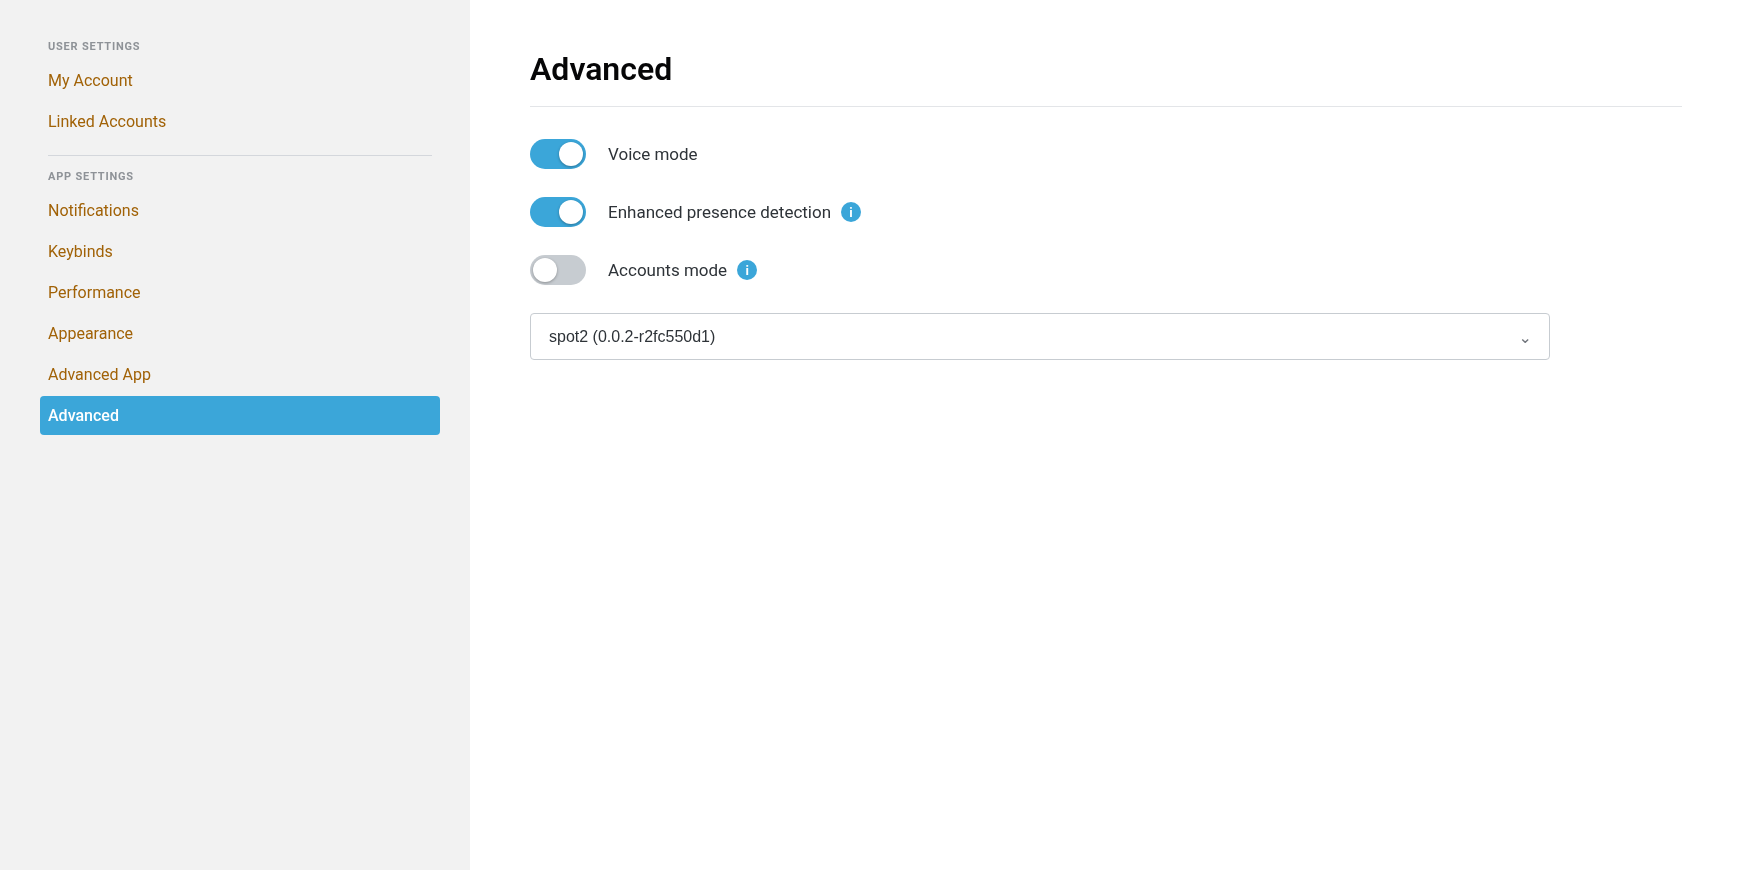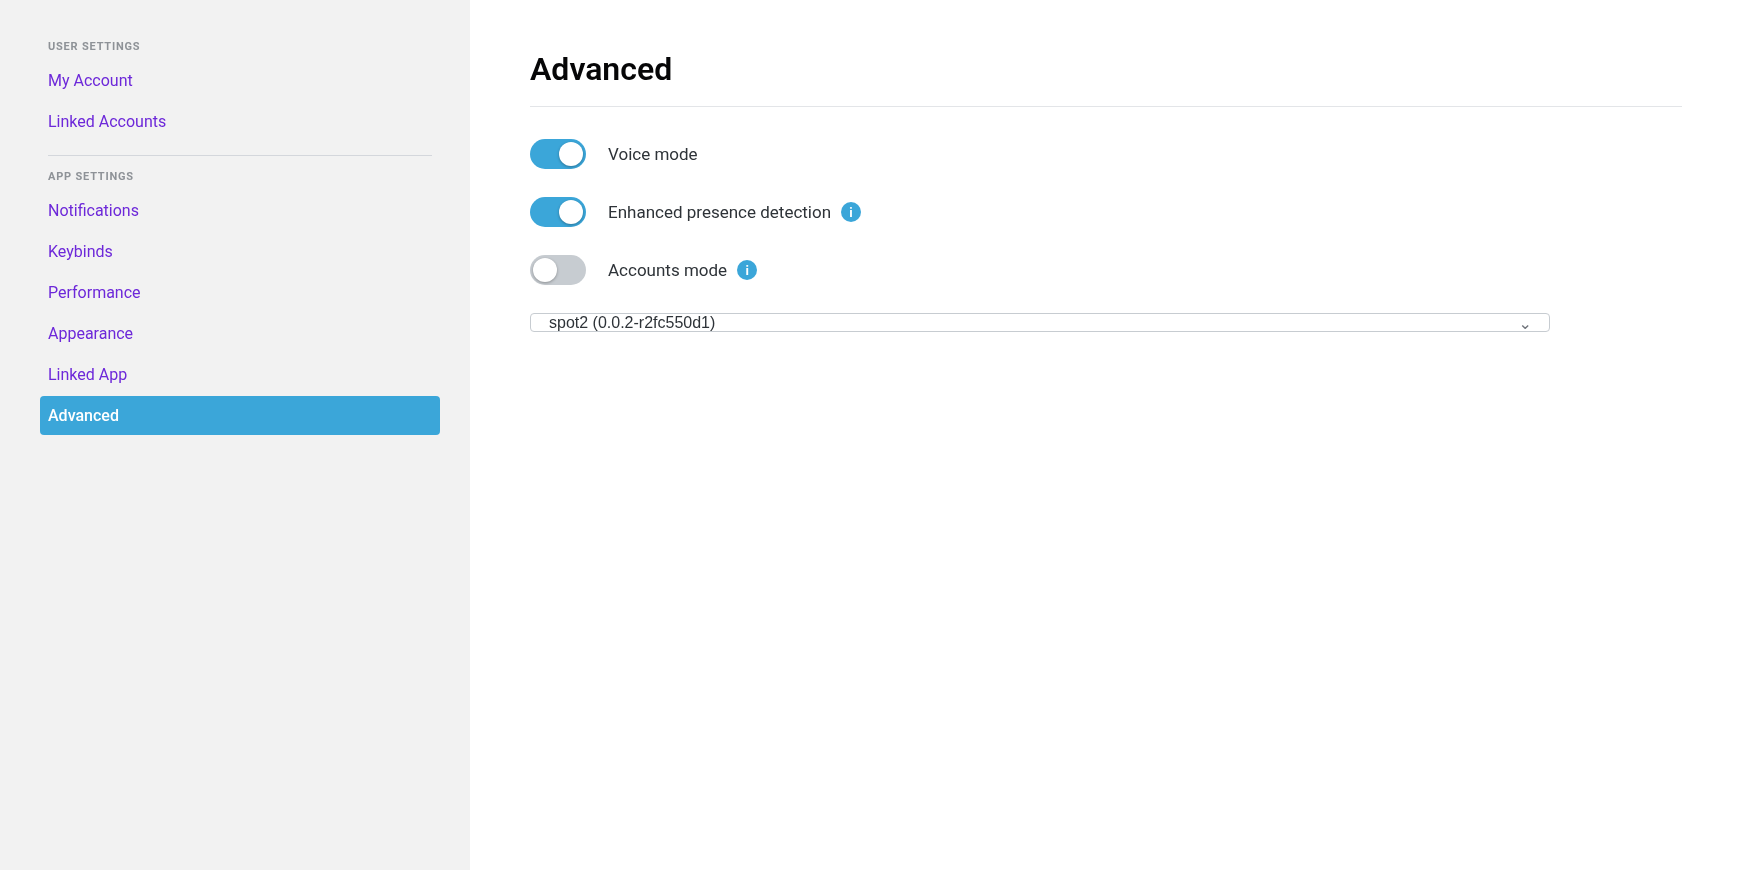--- a/index.html
+++ b/index.html
@@ -32,21 +32,21 @@
       letter-spacing: 0.8px;
       text-transform: uppercase;
       margin-bottom: 8px;
       padding-left: 8px;
     }
 
     .sidebar-item {
       display: block;
       padding: 10px 8px;
       font-size: 16px;
-      color: #6d28d9;
+      color: #a16207;
       cursor: pointer;
       border-radius: 4px;
       text-decoration: none;
       margin-bottom: 2px;
     }
 
     .sidebar-item.active {
       background: #3ba6d9;
       color: #ffffff;
       font-weight: 500;
@@ -172,21 +172,21 @@
     }
 
     .select-wrapper {
       position: relative;
       width: 1020px;
       max-width: 100%;
     }
 
     .select-wrapper select {
       width: 100%;
-      padding: 0 18px;
+      padding: 14px 18px;
       border: 1.5px solid #c7ccd1;
       border-radius: 4px;
       font-size: 16px;
       color: #2e3338;
       background: #ffffff;
       appearance: none;
       -webkit-appearance: none;
       cursor: pointer;
       outline: none;
     }
@@ -224,21 +224,21 @@
   <a class="sidebar-item">
     <span>Keybinds</span>
   </a>
   <a class="sidebar-item">
     <span>Performance</span>
   </a>
   <a class="sidebar-item">
     <span>Appearance</span>
   </a>
   <a class="sidebar-item">
-    <span>Linked App</span>
+    <span>Advanced App</span>
   </a>
   <a class="sidebar-item active">
     <span>Advanced</span>
   </a>
 </div>
 
 <div class="main-content">
   <h1 class="page-title">Advanced</h1>
   <hr class="content-divider">
 

